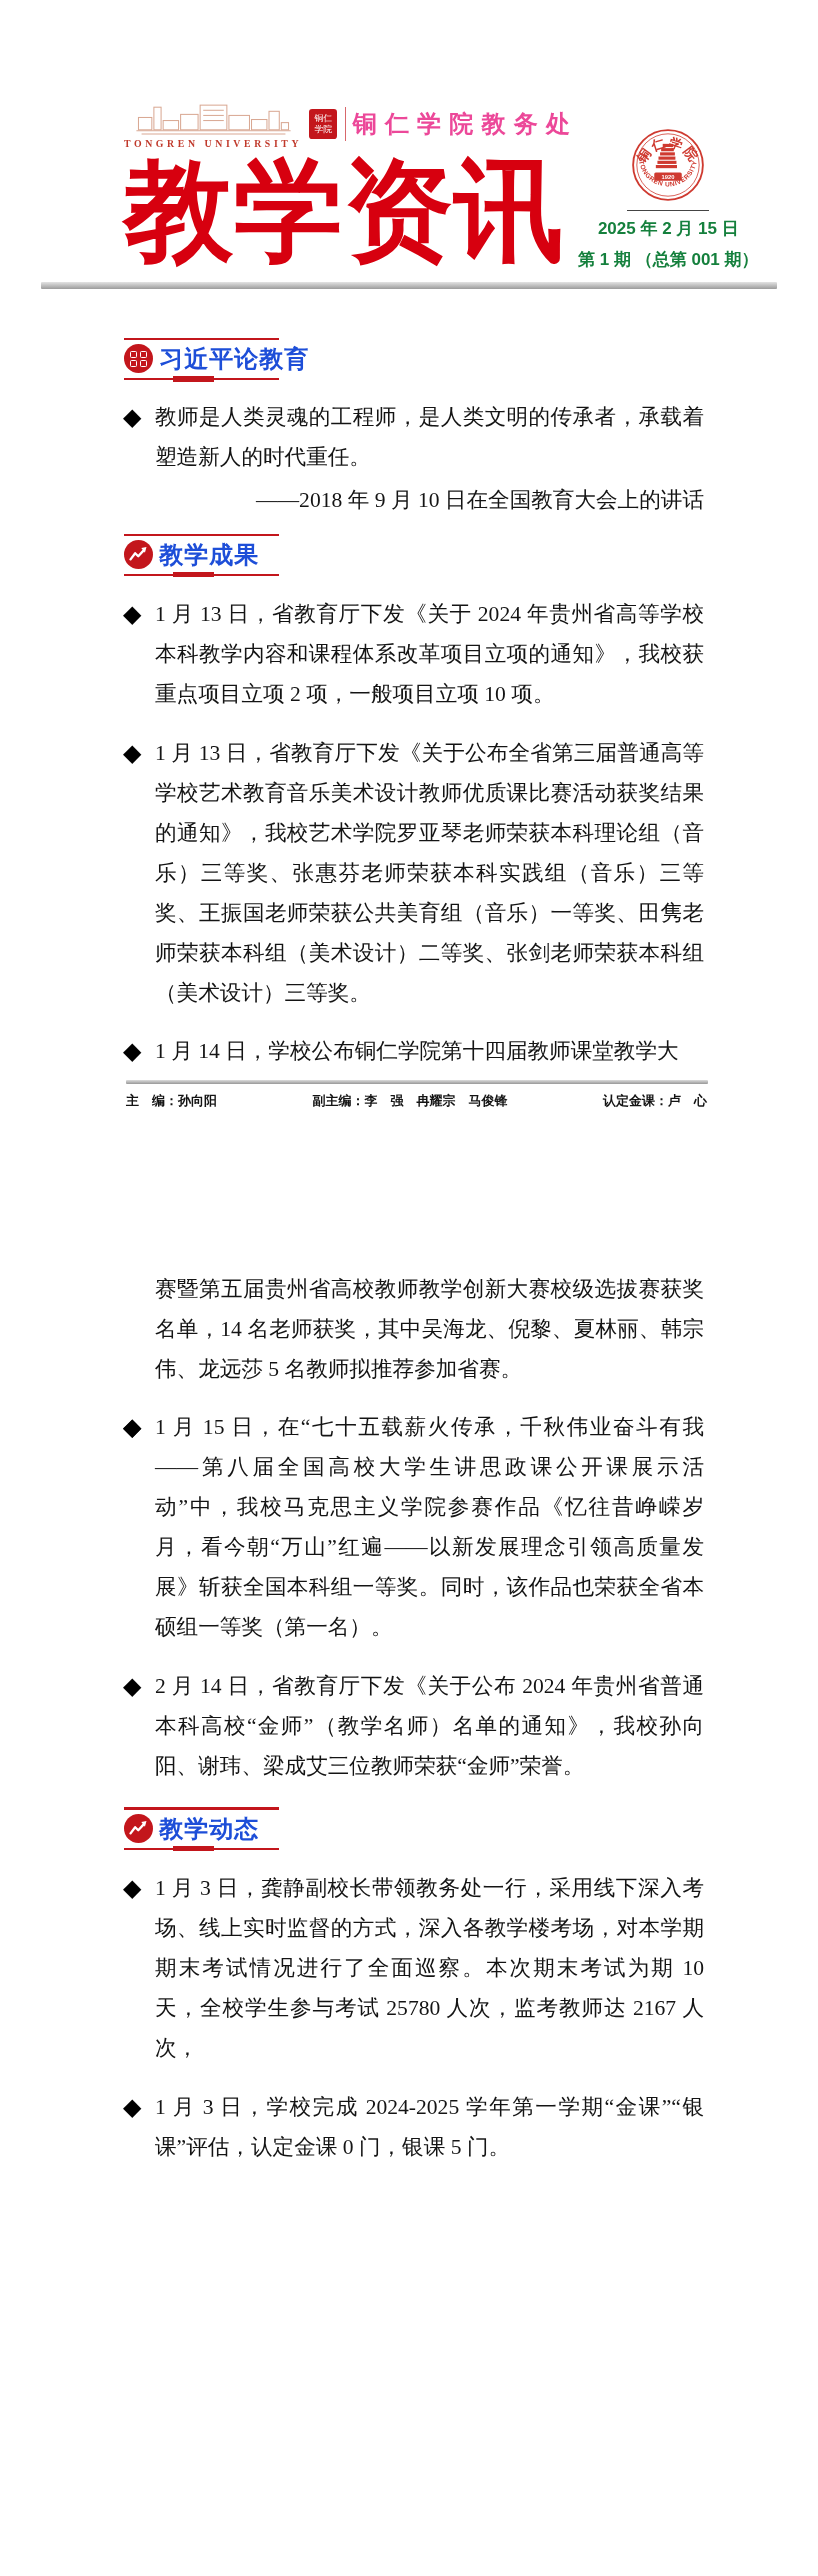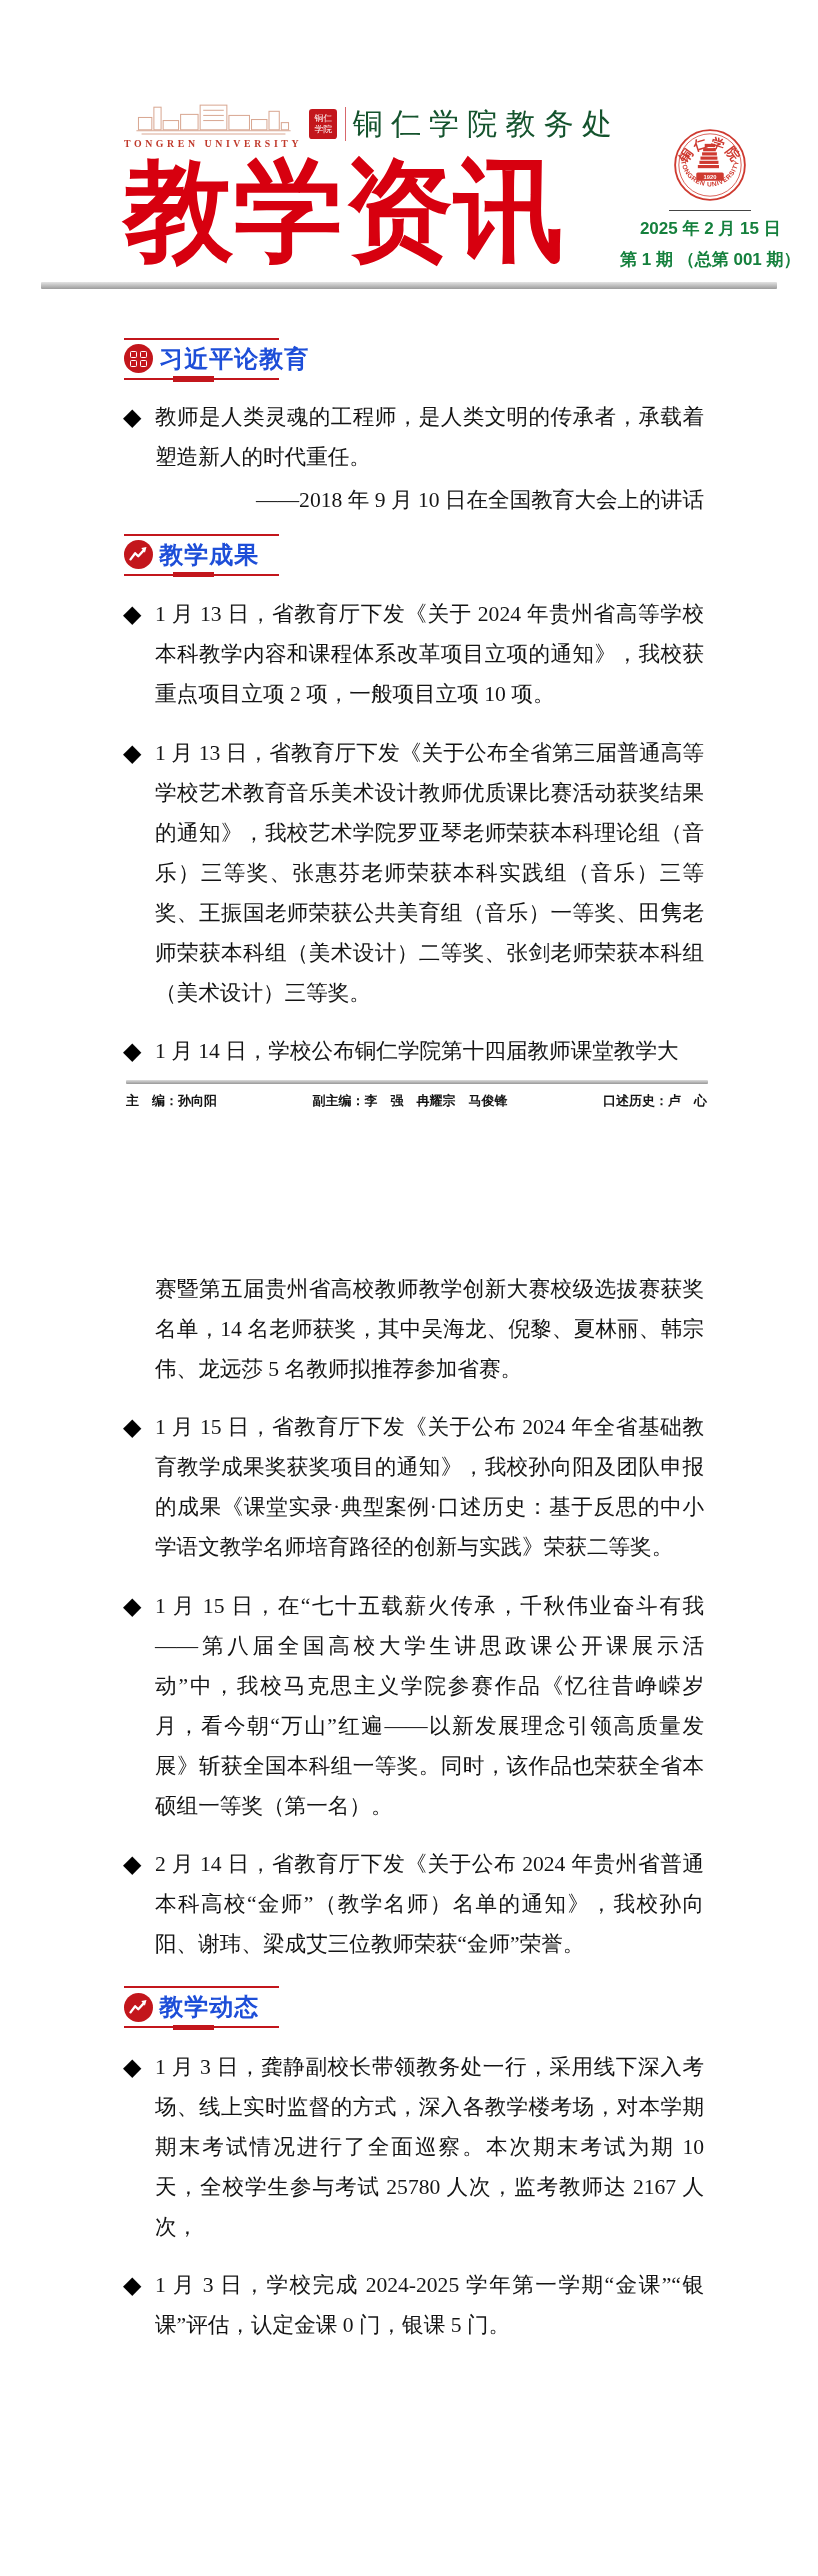--- a/index.html
+++ b/index.html
@@ -18,21 +18,21 @@
     font-family:"Liberation Serif","DejaVu Serif",serif;white-space:nowrap;
   }
   .stamp{
     width:28px;height:30px;background:#c3161c;border-radius:3.1px;color:#fff;
     font-size:8.8px;line-height:11.3px;display:flex;align-items:center;justify-content:center;
     text-align:center;padding:1.5px;box-sizing:border-box;word-break:break-all;width:28px;
   }
   .stamp-inner{width:20.6px;display:block;}
   .vdiv{width:1px;height:34px;background:#c3161c;opacity:.65;}
   .orgname{
-    color:#14532d;font-size:30px;font-weight:400;letter-spacing:8.2px;white-space:nowrap;
+    color:#ec4899;font-size:24px;font-weight:700;letter-spacing:8.2px;white-space:nowrap;
   }
   .bigtitle{
     color:#d7000f;font-size:109px;line-height:.98;font-weight:900;letter-spacing:1px;
     margin-top:5.2px;white-space:nowrap;transform:scaleY(1.02);transform-origin:left top;
   }
   .mast-right{flex:0 0 155px;margin-top:33px;text-align:center;}
   .seal-wrap{display:flex;justify-content:center;}
   .seal-line{width:82px;height:1px;background:#444;margin:8.2px auto 6.2px;}
   .issue-date,.issue-no{
     font-family:"Liberation Sans","DejaVu Sans",sans-serif;font-weight:bold;
@@ -209,32 +209,31 @@
       <div class="item mt-itemc">
         <span class="dia">◆</span>
         <span>1 月 14 日，学校公布铜仁学院第十四届教师课堂教学大</span>
       </div>
     </div>
 
     <div class="footbar"></div>
     <div class="footline">
       <span>主　编：孙向阳</span>
       <span>副主编：李　强　冉耀宗　马俊锋</span>
-      <span>口述历史：卢　心</span>
+      <span>认定金课：卢　心</span>
     </div>
   </section>
 
   <section>
     <div class="col">
       <div class="item mt-page2">
         <span>赛暨第五届贵州省高校教师教学创新大赛校级选拔赛获奖名单，14 名老师获奖，其中吴海龙、倪黎、夏林丽、韩宗伟、龙远莎 5 名教师拟推荐参加省赛。</span>
       </div>
       <div class="item mt-item">
         <span class="dia">◆</span>
-        <span>1 月 15 日，省教育厅下发《关于公布 2024 年全省基础教育教学成果奖获奖项目的通知》，我校孙向阳及团队申报的成果《课堂实录·典型案例·口述历史：基于反思的中小学语文教学名师培育路径的创新与实践》荣获二等奖。</span>
       </div>
       <div class="item mt-item">
         <span class="dia">◆</span>
         <span>1 月 15 日，在“七十五载薪火传承，千秋伟业奋斗有我——第八届全国高校大学生讲思政课公开课展示活动”中，我校马克思主义学院参赛作品《忆往昔峥嵘岁月，看今朝“万山”红遍——以新发展理念引领高质量发展》斩获全国本科组一等奖。同时，该作品也荣获全省本硕组一等奖（第一名）。</span>
       </div>
       <div class="item mt-item">
         <span class="dia">◆</span>
         <span>2 月 14 日，省教育厅下发《关于公布 2024 年贵州省普通本科高校“金师”（教学名师）名单的通知》，我校孙向阳、谢玮、梁成艾三位教师荣获“金师”荣誉。</span>
       </div>
     </div>

